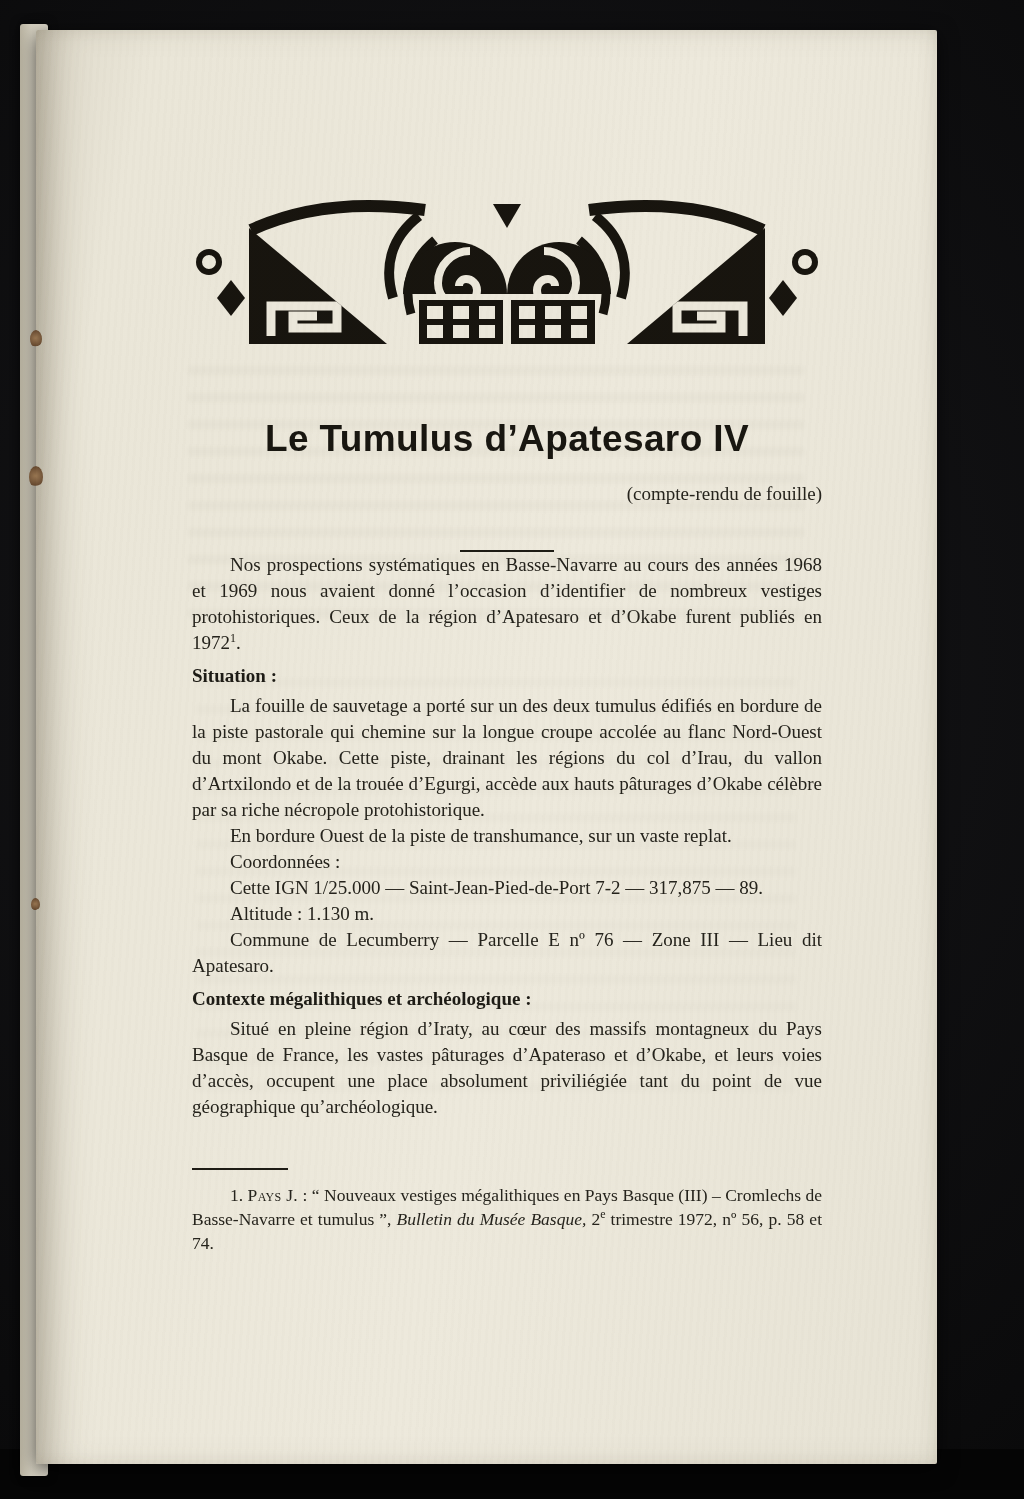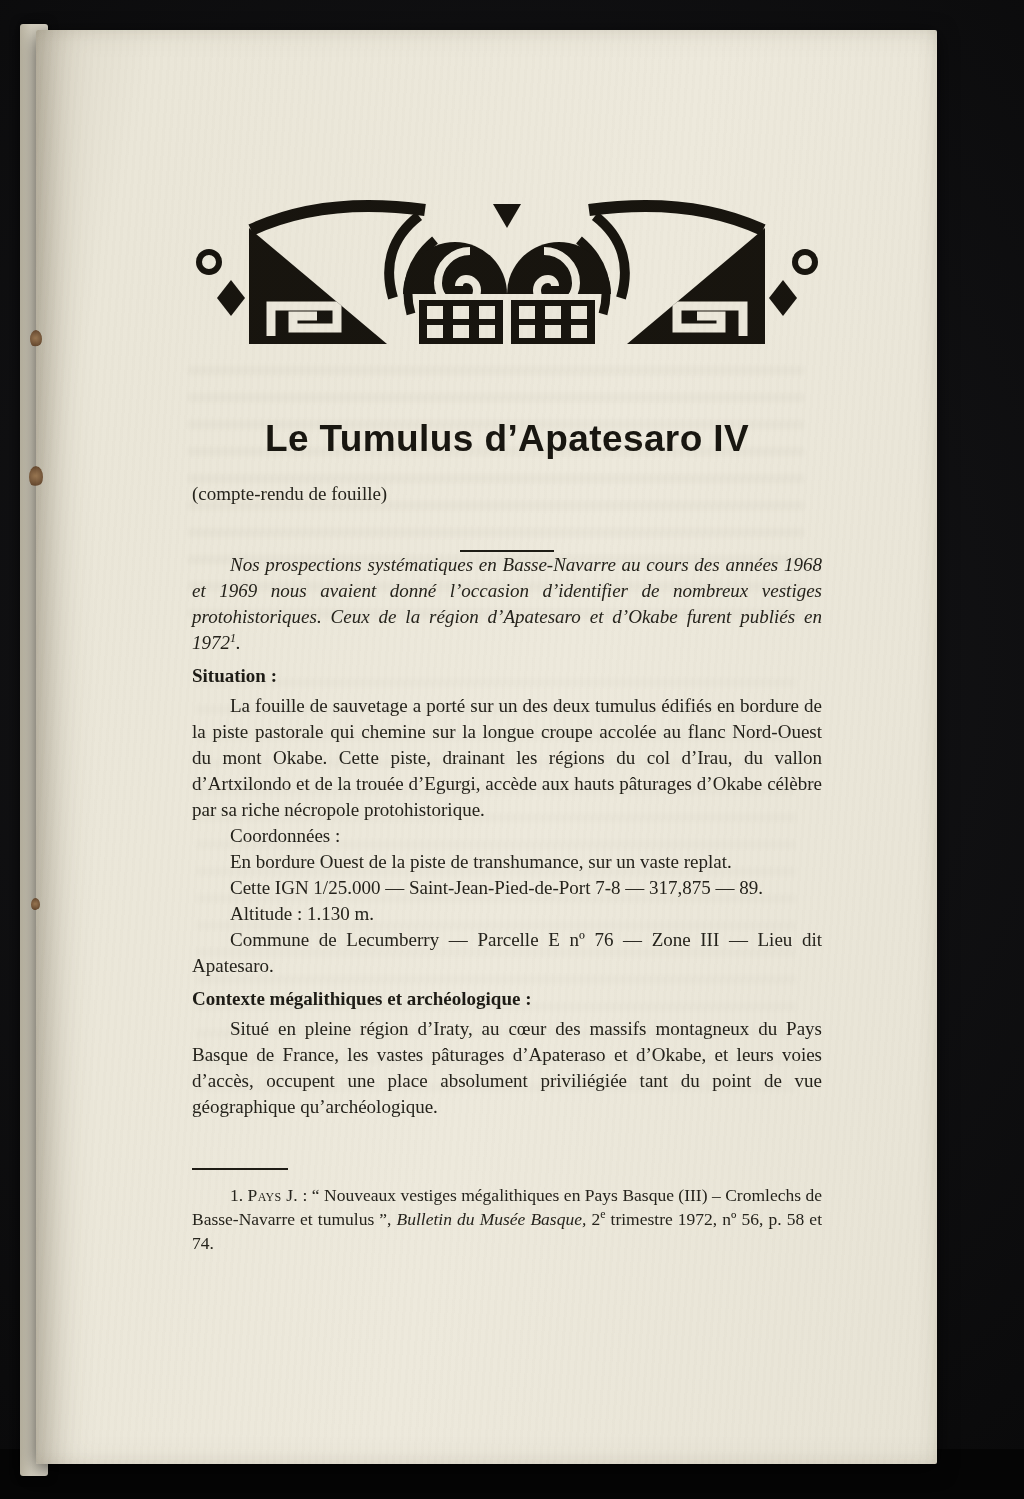--- a/index.html
+++ b/index.html
@@ -52,29 +52,29 @@
   }
   .ornament{margin:168px 0 0;line-height:0;}
   .ornament svg{display:block;width:100%;height:146px;}
 
   h1.title{
     margin:72px 0 0;
     font-family:"Liberation Sans", sans-serif;
     font-weight:700;font-size:37px;line-height:46px;
     letter-spacing:.4px;text-align:center;color:#17150f;
   }
-  .subtitle{margin-top:20px;text-align:left;font-size:19px;line-height:24px;color:#24221b;}
+  .subtitle{margin-top:20px;text-align:right;font-size:19px;line-height:24px;color:#24221b;}
   .rule{width:94px;height:2px;background:#1c1a13;margin:44px auto 0;}
 
   p.body{
     font-size:19px;line-height:26px;text-align:justify;
     margin:0;color:#23211a;
   }
   .indent{text-indent:38px;}
-  .intro{margin:50px 0 0;font-style:italic;}
+  .intro{margin:50px 0 0;}
   h2.sect{
     font-size:19px;line-height:26px;font-weight:700;color:#1c1a14;
     margin:7px 0 4px;
   }
   .sit-body{margin-bottom:6px;}
   .coord{margin-top:8px;}
   .ctx-head{margin-top:24px;}
   sup{font-size:12px;line-height:0;vertical-align:super;}
 
   .footnote-block{margin-top:48px;}
@@ -145,23 +145,23 @@
       <div class="subtitle">(compte-rendu de fouille)</div>
 
       <div class="rule"></div>
 
       <p class="body indent intro"><span>Nos prospections systématiques en Basse-Navarre au cours des années 1968 et 1969 nous avaient donné l’occasion d’identifier de nombreux vestiges protohistoriques. Ceux de la région d’Apatesaro et d’Okabe furent publiés en 1972</span><sup>1</sup><span>.</span></p>
 
       <h2 class="sect">Situation :</h2>
 
       <p class="body indent sit-body">La fouille de sauvetage a porté sur un des deux tumulus édifiés en bordure de la piste pastorale qui chemine sur la longue croupe accolée au flanc Nord-Ouest du mont Okabe. Cette piste, drainant les régions du col d’Irau, du vallon d’Artxilondo et de la trouée d’Egurgi, accède aux hauts pâturages d’Okabe célèbre par sa riche nécropole protohistorique.</p>
 
+      <p class="body indent coord">En bordure Ouest de la piste de transhumance, sur un vaste replat.</p>
       <p class="body indent coord">Coordonnées :</p>
-      <p class="body indent coord">En bordure Ouest de la piste de transhumance, sur un vaste replat.</p>
-      <p class="body indent coord">Cette IGN 1/25.000 — Saint-Jean-Pied-de-Port 7-8 — 317,875 — 89.</p>
+      <p class="body indent coord">Cette IGN 1/25.000 — Saint-Jean-Pied-de-Port 7-2 — 317,875 — 89.</p>
       <p class="body indent coord">Altitude : 1.130 m.</p>
       <p class="body indent coord">Commune de Lecumberry — Parcelle E nº 76 — Zone III — Lieu dit Apatesaro.</p>
 
       <h2 class="sect ctx-head">Contexte mégalithiques et archéologique :</h2>
 
       <p class="body indent">Situé en pleine région d’Iraty, au cœur des massifs montagneux du Pays Basque de France, les vastes pâturages d’Apateraso et d’Okabe, et leurs voies d’accès, occupent une place absolument priviliégiée tant du point de vue géographique qu’archéologique.</p>
 
       <div class="footnote-block">
         <div class="fn-rule"></div>
         <p class="footnote"><span>1. </span><span class="sc">Pays J.</span><span> : “ Nouveaux vestiges mégalithiques en Pays Basque (III) – Cromlechs de Basse-Navarre et tumulus ”, </span><em>Bulletin du Musée Basque,</em><span> 2</span><sup>e</sup><span> trimestre 1972, nº 56, p. 58 et 74.</span></p>

